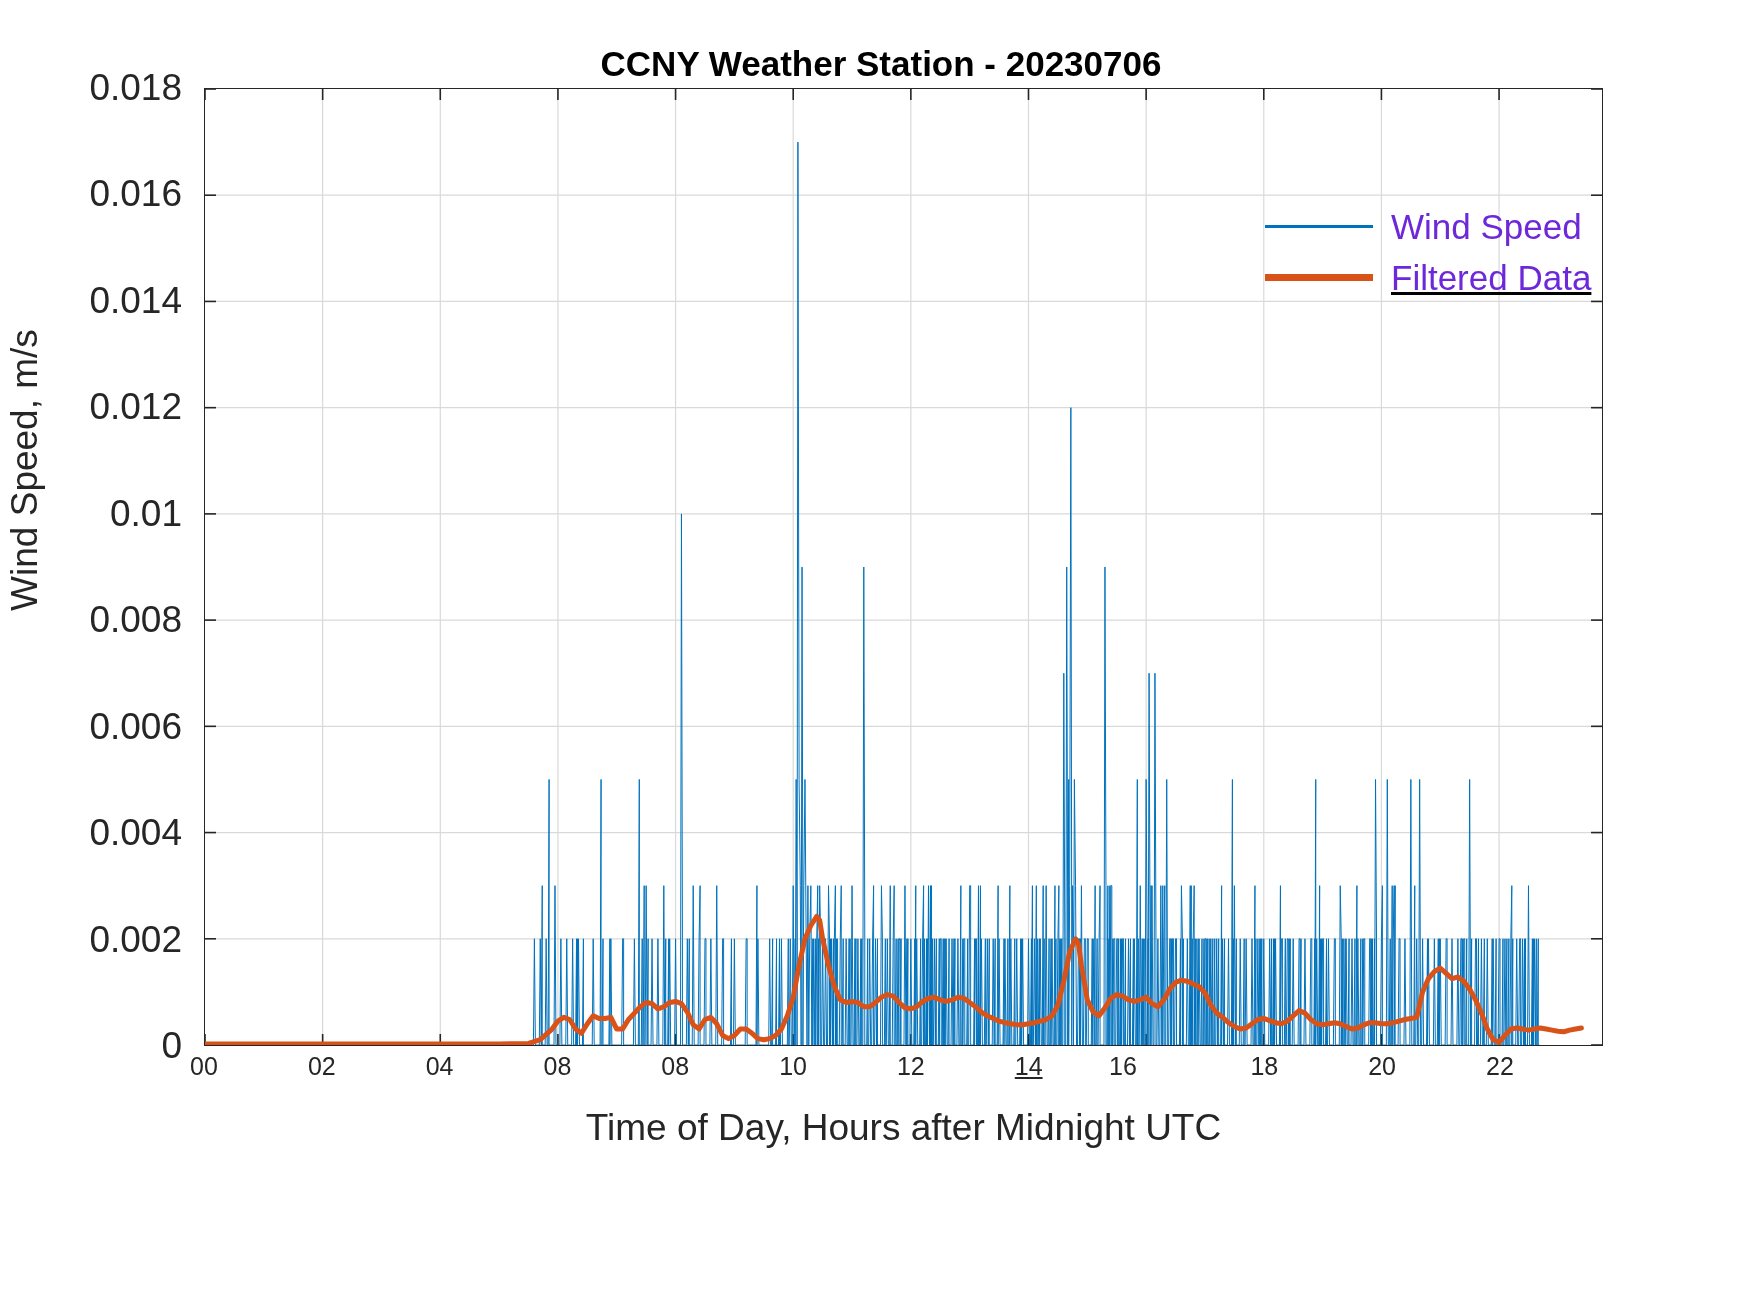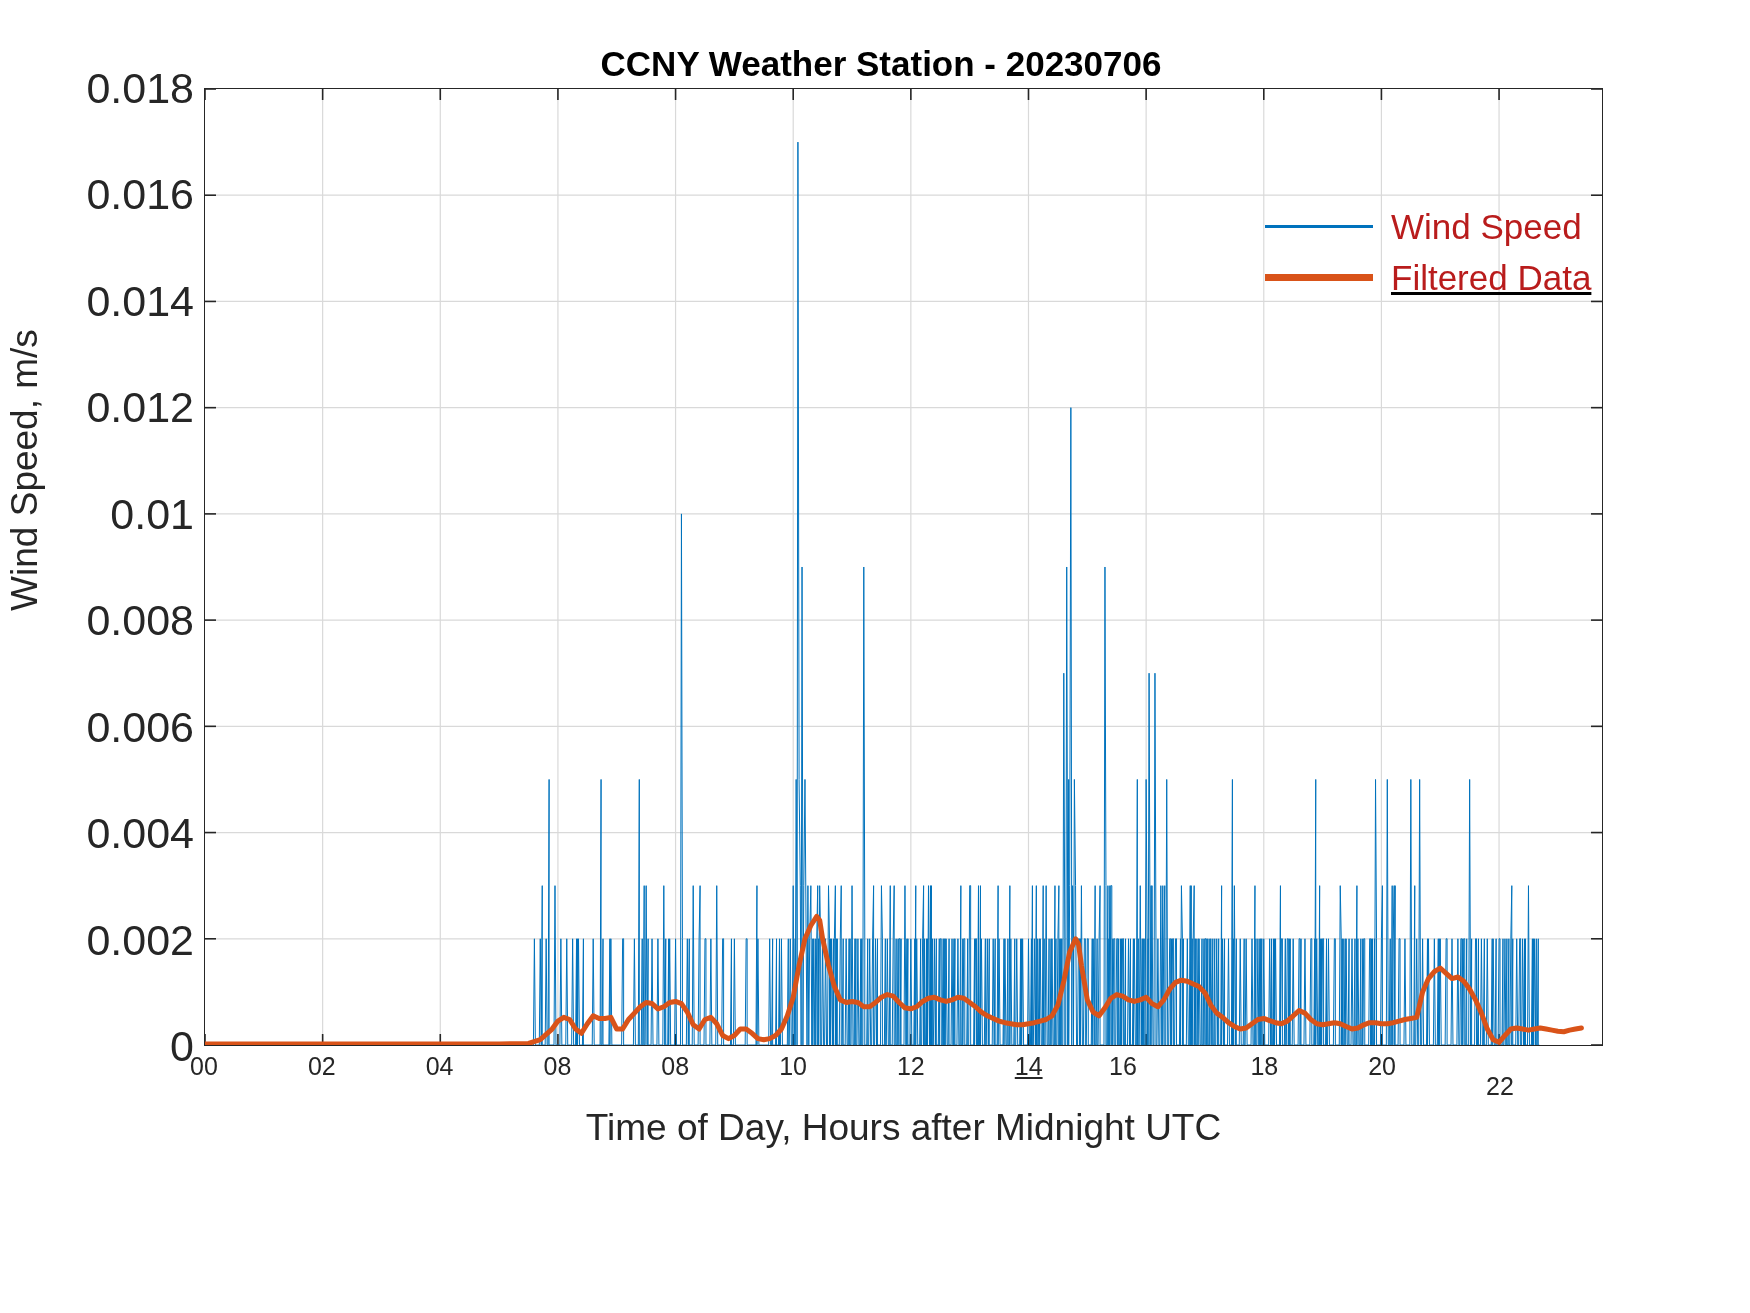--- a/index.html
+++ b/index.html
@@ -69,24 +69,24 @@
     width: 960px;
     text-align: center;
     transform: rotate(-90deg);
     transform-origin: center center;
     font-size: 37px;
     color: #262626;
     white-space: nowrap;
   }
   .ytick-label {
     position: absolute;
-    right: 0;
+    right: 12px;
     width: 180px;
     text-align: right;
-    font-size: 43px;
+    font-size: 37px;
     color: #262626;
     transform: translateY(-50%);
     white-space: nowrap;
   }
   #ytick-labels {
     position: absolute;
     left: 8px;
     top: 88px;
     width: 186px;
     height: 958px;
@@ -135,21 +135,21 @@
     align-items: center;
   }
   .legend-swatch {
     width: 108px;
     height: 0;
     margin-right: 18px;
     flex: none;
   }
   .legend-text {
     font-size: 35px;
-    color: #b91c1c;
+    color: #6d28d9;
     white-space: nowrap;
     line-height: 1;
   }
 </style>
 </head>
 <body>
 
 <div id="figure">
 
   <div id="chart-title">CCNY Weather Station - 20230706</div>
@@ -259,18 +259,18 @@
       <div class="xtick-label" style="left: 117.811px;">02</div>
       <div class="xtick-label" style="left: 235.621px;">04</div>
       <div class="xtick-label" style="left: 353.432px;">08</div>
       <div class="xtick-label" style="left: 471.242px;">08</div>
       <div class="xtick-label" style="left: 589.053px;">10</div>
       <div class="xtick-label" style="left: 706.863px;">12</div>
       <div class="xtick-label" style="left: 824.674px; text-decoration: underline;">14</div>
       <div class="xtick-label" style="left: 919px;">16</div>
       <div class="xtick-label" style="left: 1060.29px;">18</div>
       <div class="xtick-label" style="left: 1178.11px;">20</div>
-      <div class="xtick-label" style="left: 1295.92px; margin-top: 20px;">22</div>
+      <div class="xtick-label" style="left: 1295.92px;">22</div>
     </div>
 
   <div id="xlabel">Time of Day, Hours after Midnight UTC</div>
 
 </div>
 
 </body></html>

